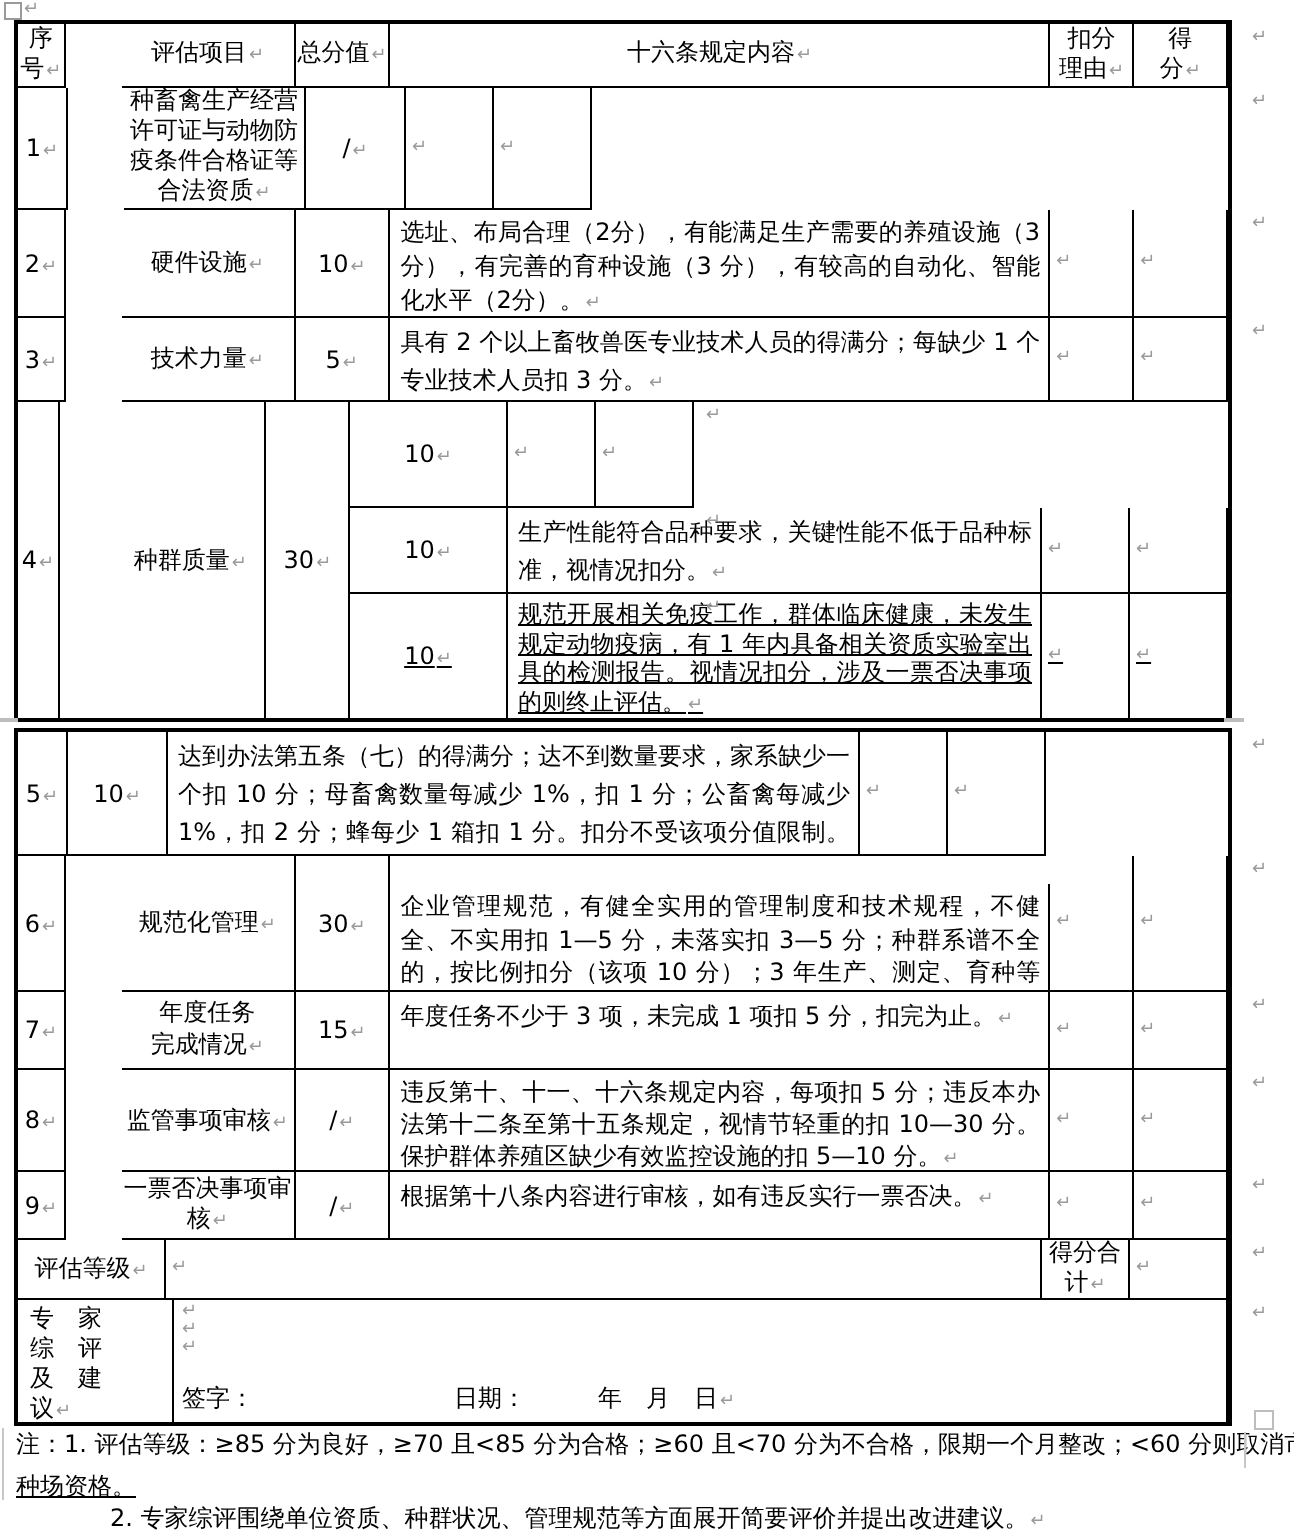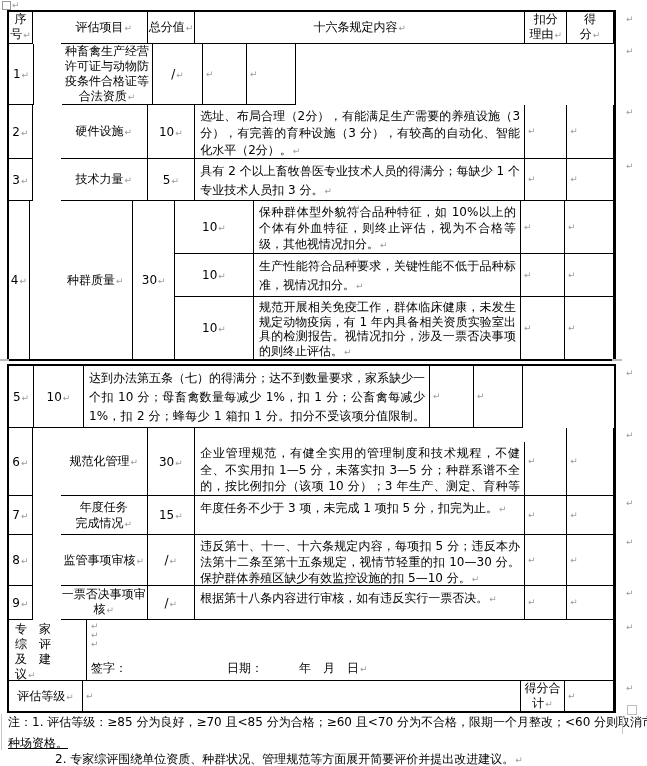--- a/index.html
+++ b/index.html
@@ -5,21 +5,21 @@
   html,body{margin:0;padding:0;background:#fff;}
   .page{position:relative;width:647px;height:766px;background:#ffffff;
         font-family:"DejaVu Sans",sans-serif;font-size:12px;color:#000;overflow:hidden;}
   .tbl{position:absolute;left:7px;width:605px;border:2px solid #000;background:#fff;}
   .row{display:flex;position:relative;}
   .c{box-sizing:border-box;border-right:1px solid #000;border-bottom:1px solid #000;
      display:flex;align-items:center;justify-content:center;text-align:center;
      overflow:hidden;position:relative;}
   .row > .c:last-child{border-right:none;}
   .tbl > .row:last-child > .c{border-bottom:none;}
-  .tbl > .row:last-child .sub .row:last-child .c{border-bottom:none;}
+  .tbl > .row:last-child .sub .row:last-child .c{border-bottom:none;text-decoration:underline;}
   .w-no{width:25px;}
   .w-item{width:91px;margin-left:28px;}
   .w-total{width:50px;}
   .w-stdA{width:346px;}
   .w-sub{width:79px;}
   .w-stdB{width:267px;}
   .w-ded{width:44px;}
   .w-score{width:49px;}
   .sub{display:flex;flex-direction:column;width:439px;}
   .sub .row > .c:last-child{border-right:none;}
@@ -158,23 +158,20 @@
           <span class="pm">种群质量</span>
         </div>
       <div class="c w-total" style="height:158px;">
           <span class="pm">30</span>
         </div>
       <div class="sub">
         <div class="row" style="height:53px;">
           <div class="c w-sub">
               <span class="pm">10</span>
             </div>
-          <div class="c w-stdB std lh16">
-              <span class="pm">保种群体型外貌符合品种特征，如 10%以上的个体有外血特征，则终止评估，视为不合格等级，其他视情况扣分。</span>
-            </div>
           <div class="c w-ded pmcell">
               <i class="pmk"></i>
             </div>
           <div class="c w-score pmcell">
               <i class="pmk"></i>
             </div>
           <i class="rm" style="top:2px;left:178px;"></i>
         </div>
         <div class="row" style="height:43px;">
           <div class="c w-sub">
@@ -312,20 +309,37 @@
       <div class="c w-total">
           <span class="pm">/</span>
         </div>
       <div class="c w-stdA std">
           <span class="pm">根据第十八条内容进行审核，如有违反实行一票否决。</span>
         </div>
       <div class="c w-ded pmcell">
           <i class="pmk"></i>
         </div>
       <div class="c w-score pmcell">
+          <i class="pmk"></i>
+        </div>
+      <i class="rm" style="top:2px;"></i>
+    </div>
+
+    <div class="row" style="height:30px;">
+      <div class="c" style="width:74px;">
+          <span class="pm">评估等级</span>
+        </div>
+      <div class="c pmcell" style="width:438px;">
+          <i class="pmk"></i>
+        </div>
+      <div class="c" style="width:44px;">
+          <span class="pm ml hc">得分合
+计</span>
+        </div>
+      <div class="c pmcell" style="width:49px;">
           <i class="pmk"></i>
         </div>
       <i class="rm" style="top:2px;"></i>
     </div>
 
     <div class="row" style="height:61px;">
       <div class="c expert-label" style="width:78px;"><span class="pm ml">专　家
 综　评
 及　建
 议</span></div>
@@ -333,37 +347,20 @@
         <div class="expert-pms">
           <i class="pmk"></i>
           <i class="pmk"></i>
           <i class="pmk"></i>
         </div>
         <div class="signrow"><span>签字：</span></div>
         <div class="datelabel pm"><span class="ml" style="white-space:pre;">日期：　　　年　月　日</span></div>
       </div>
       <i class="rm" style="top:2px;"></i>
     </div>
-
-    <div class="row" style="height:30px;">
-      <div class="c" style="width:74px;">
-          <span class="pm">评估等级</span>
-        </div>
-      <div class="c pmcell" style="width:438px;">
-          <i class="pmk"></i>
-        </div>
-      <div class="c" style="width:44px;">
-          <span class="pm ml hc">得分合
-计</span>
-        </div>
-      <div class="c pmcell" style="width:49px;">
-          <i class="pmk"></i>
-        </div>
-      <i class="rm" style="top:2px;"></i>
-    </div>
   </div>
 
   <div class="notes" style="top:714px;width:632px;">注：1. 评估等级：≥85 分为良好，≥70 且&lt;85 分为合格；≥60 且&lt;70 分为不合格，限期一个月整改；&lt;60 分则取消市级保</div>
   <div class="notes" style="top:735px;text-decoration:underline;">种场资格。</div>
   <div class="notes pm" style="top:751px;left:55px;">2. 专家综评围绕单位资质、种群状况、管理规范等方面展开简要评价并提出改进建议。</div>
 
   <div class="nb-sq"></div>
   <div class="nb-vline" style="left:622px;top:716px;height:18px;"></div>
   <div class="nb-vline" style="left:1px;top:714px;height:36px;"></div>
 

